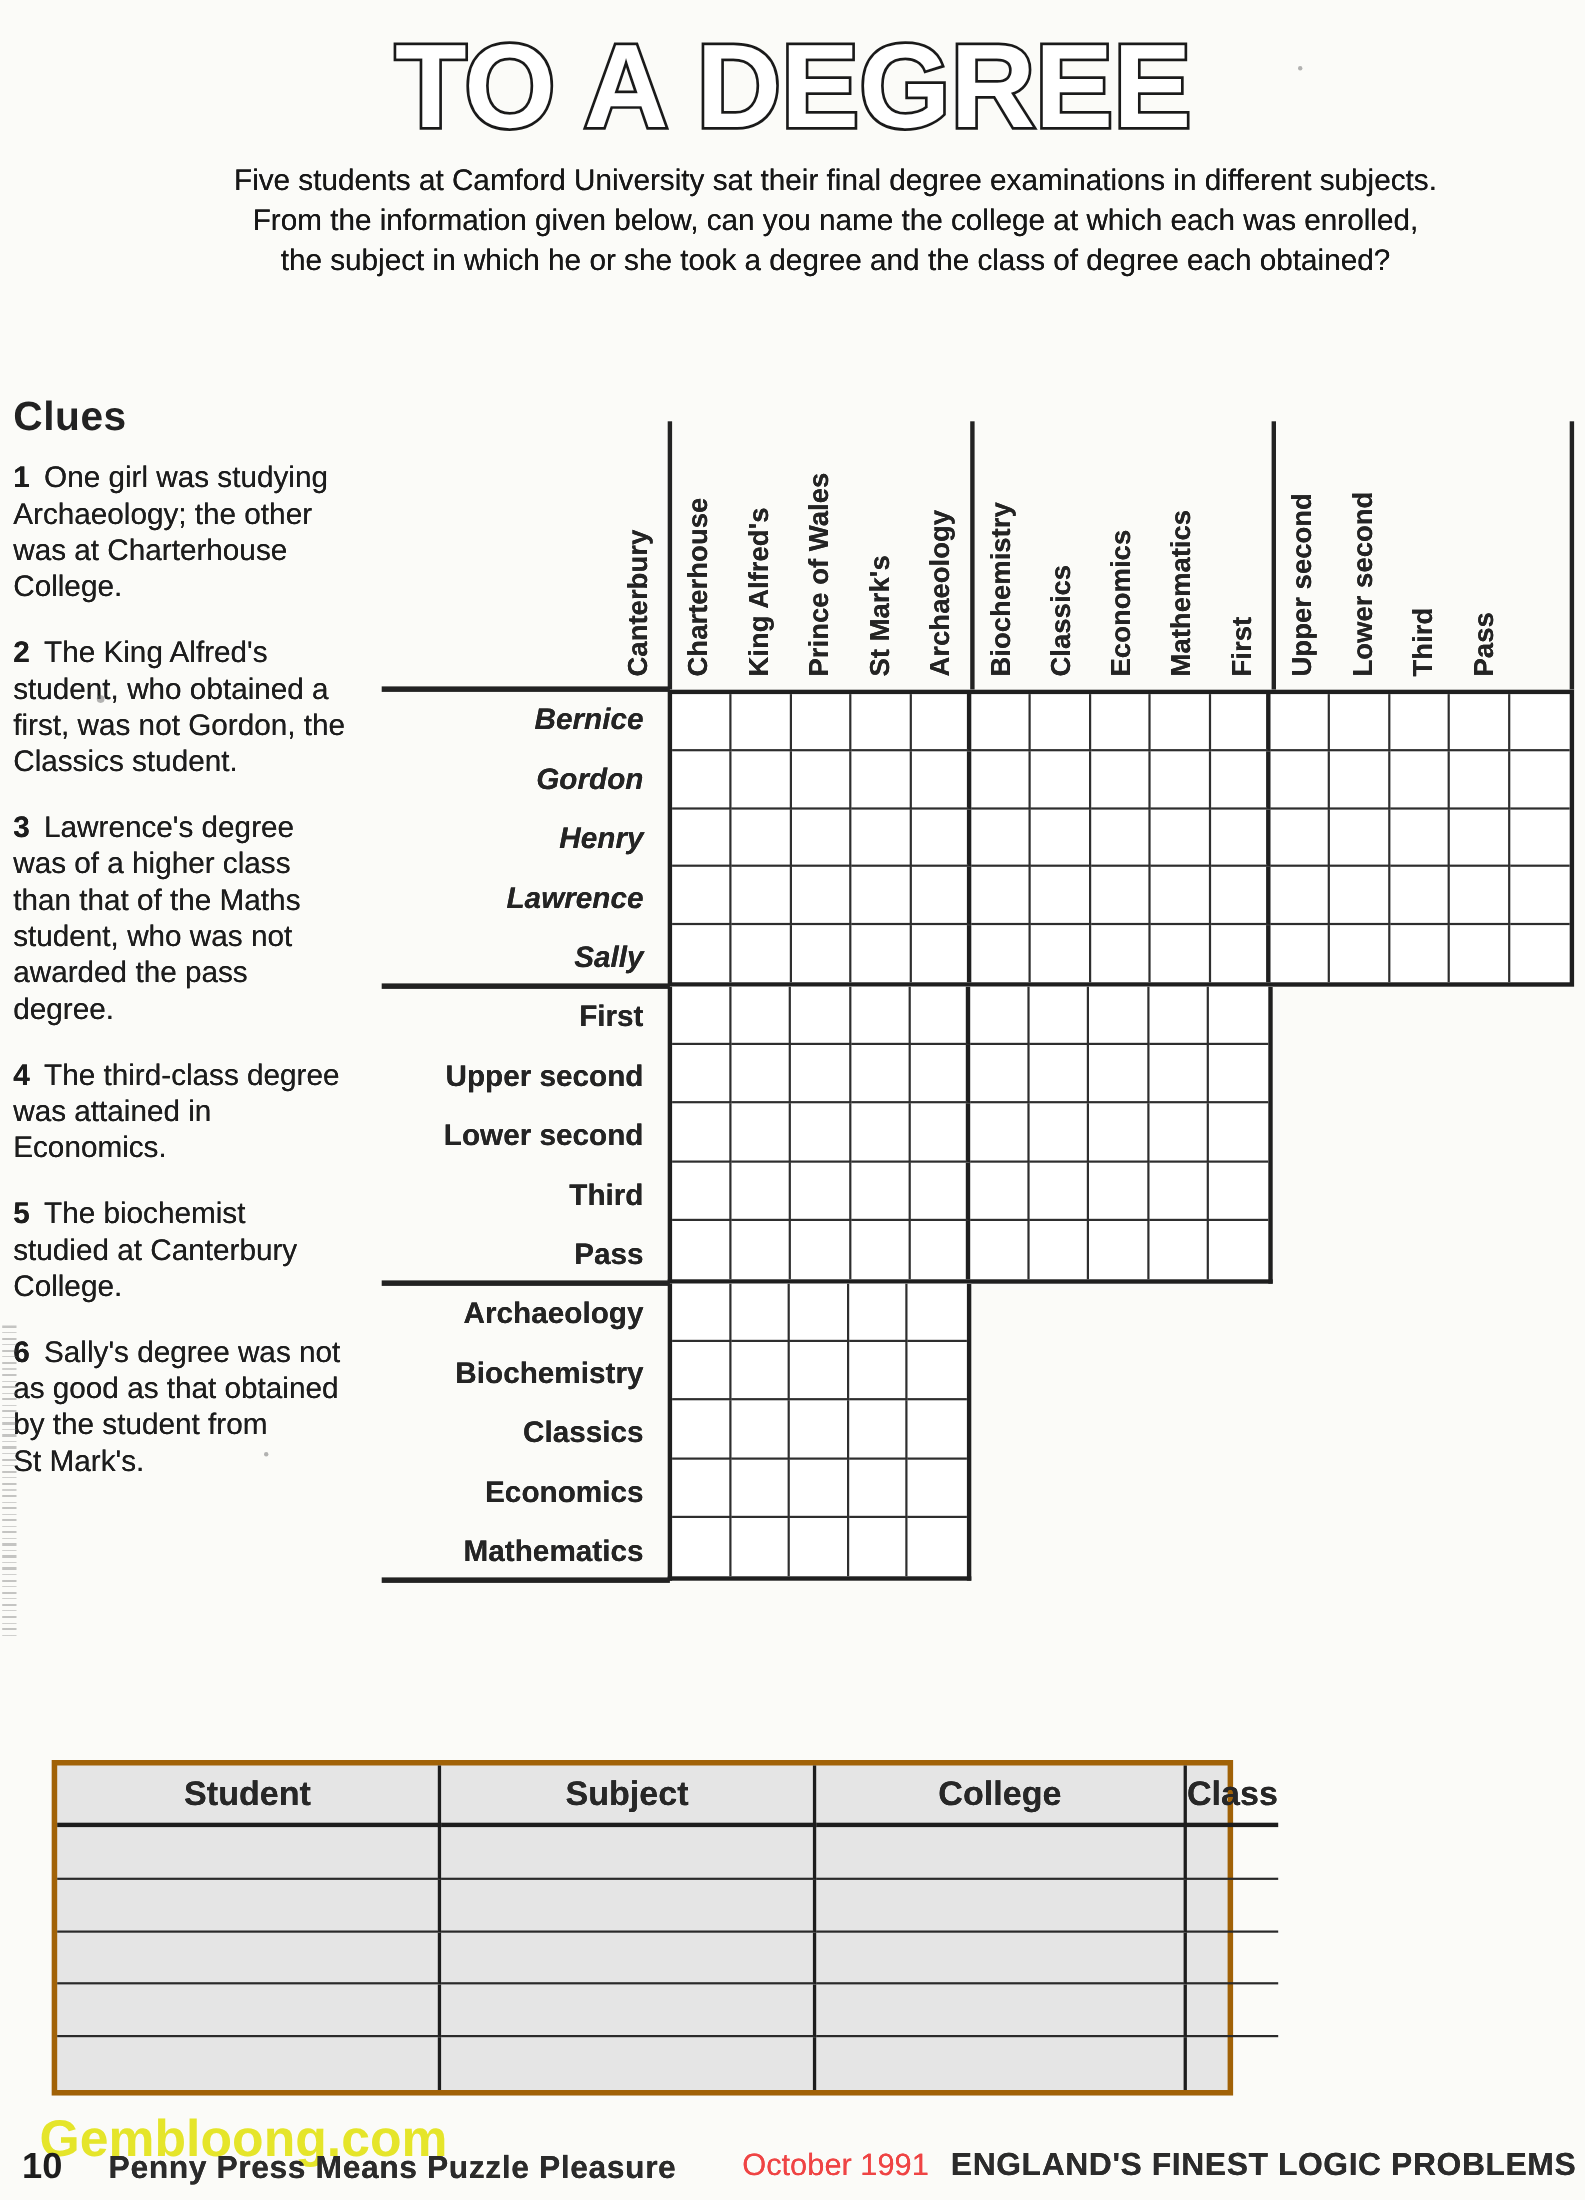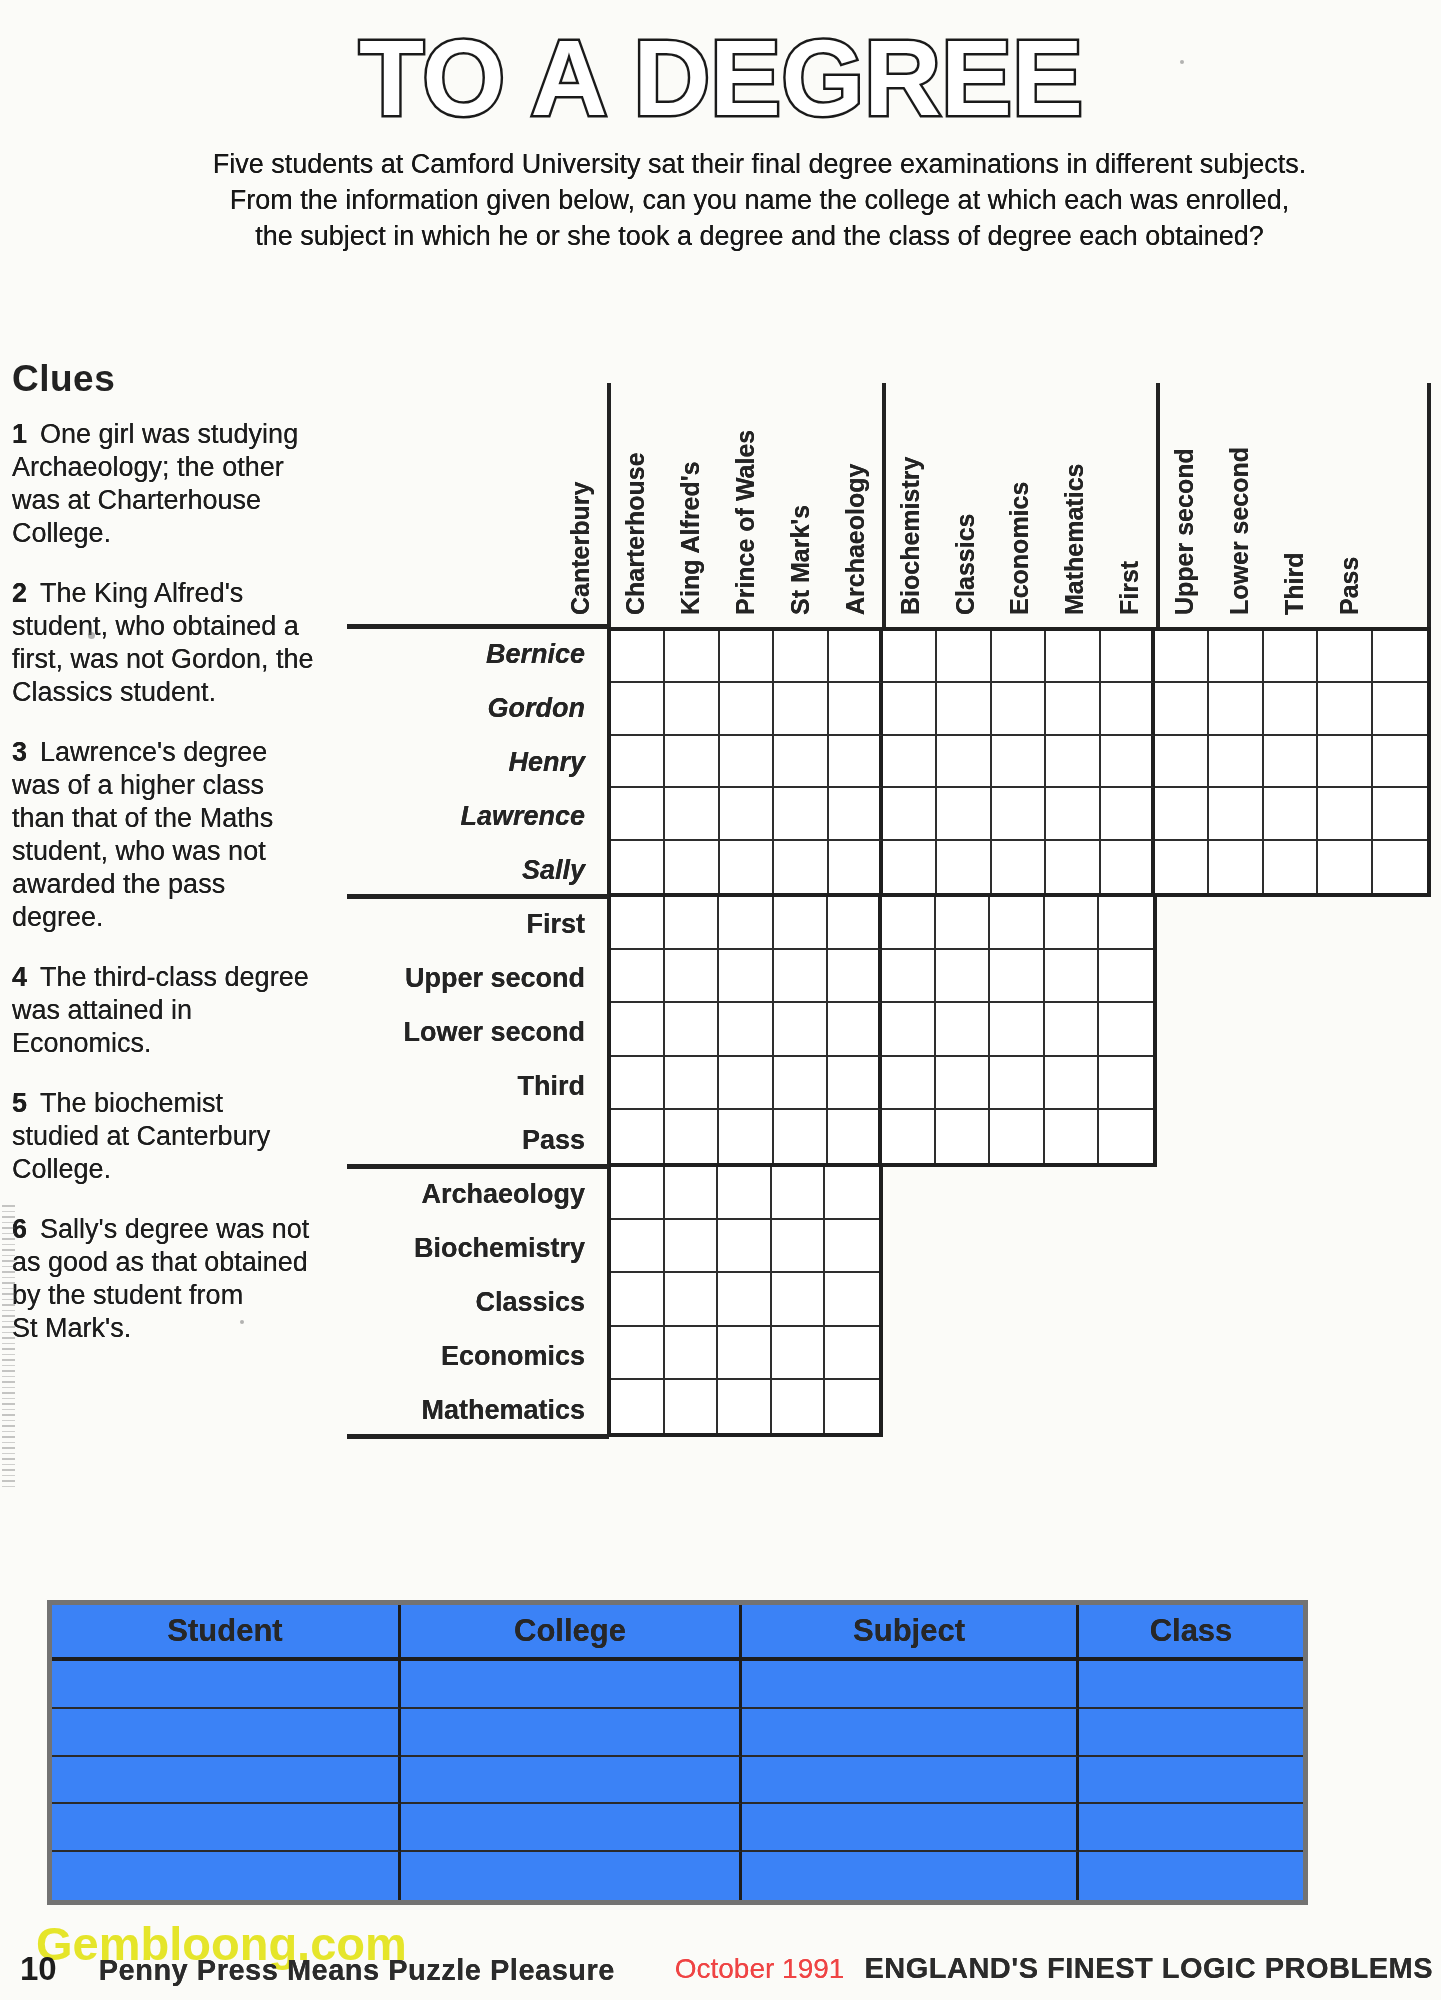--- a/index.html
+++ b/index.html
@@ -53,22 +53,22 @@
   .row-label{
     height:54px;line-height:54px;text-align:right;padding-right:12px;
     font-size:27px;font-weight:700;color:#242424;white-space:nowrap;
     text-shadow:0 0 .5px currentColor;
   }
   #row-labels-0{top:627px;font-style:italic;}
   #row-labels-1{top:897px;}
   #row-labels-2{top:1167px;}
   
   #solution-table{
-    position:absolute;left:47px;top:1600px;width:1261px;height:305px;
-    background:#3b82f6;border:5px solid #737373;box-sizing:border-box;
+    position:absolute;left:47px;top:1600px;width:1074px;height:305px;
+    background:#e5e5e5;border:5px solid #a16207;box-sizing:border-box;
     display:grid;grid-template-columns:349px 341px 337px 1fr;
     grid-template-rows:56px repeat(5,1fr);
   }
   .sol-th{
     border-right:3px solid #1d1d1d;border-bottom:4px solid #1d1d1d;
     display:flex;align-items:center;justify-content:center;
     font-size:31px;font-weight:700;color:#272727;text-shadow:0 0 .5px currentColor;
   }
   .sol-td{border-right:3px solid #1d1d1d;border-bottom:2px solid #2a2a2a;}
   .sol-th.last-col,.sol-td.last-col{border-right:none;}
@@ -336,22 +336,22 @@
 <div id="row-labels-2" class="row-label-group">
     <div class="row-label">Archaeology</div>
     <div class="row-label">Biochemistry</div>
     <div class="row-label">Classics</div>
     <div class="row-label">Economics</div>
     <div class="row-label">Mathematics</div>
   </div>
 
 <div id="solution-table">
     <div class="sol-th">Student</div>
+    <div class="sol-th">Subject</div>
     <div class="sol-th">College</div>
-    <div class="sol-th">Subject</div>
     <div class="sol-th last-col">Class</div>
     <div class="sol-td"></div>
     <div class="sol-td"></div>
     <div class="sol-td"></div>
     <div class="sol-td last-col"></div>
     <div class="sol-td"></div>
     <div class="sol-td"></div>
     <div class="sol-td"></div>
     <div class="sol-td last-col"></div>
     <div class="sol-td"></div>

